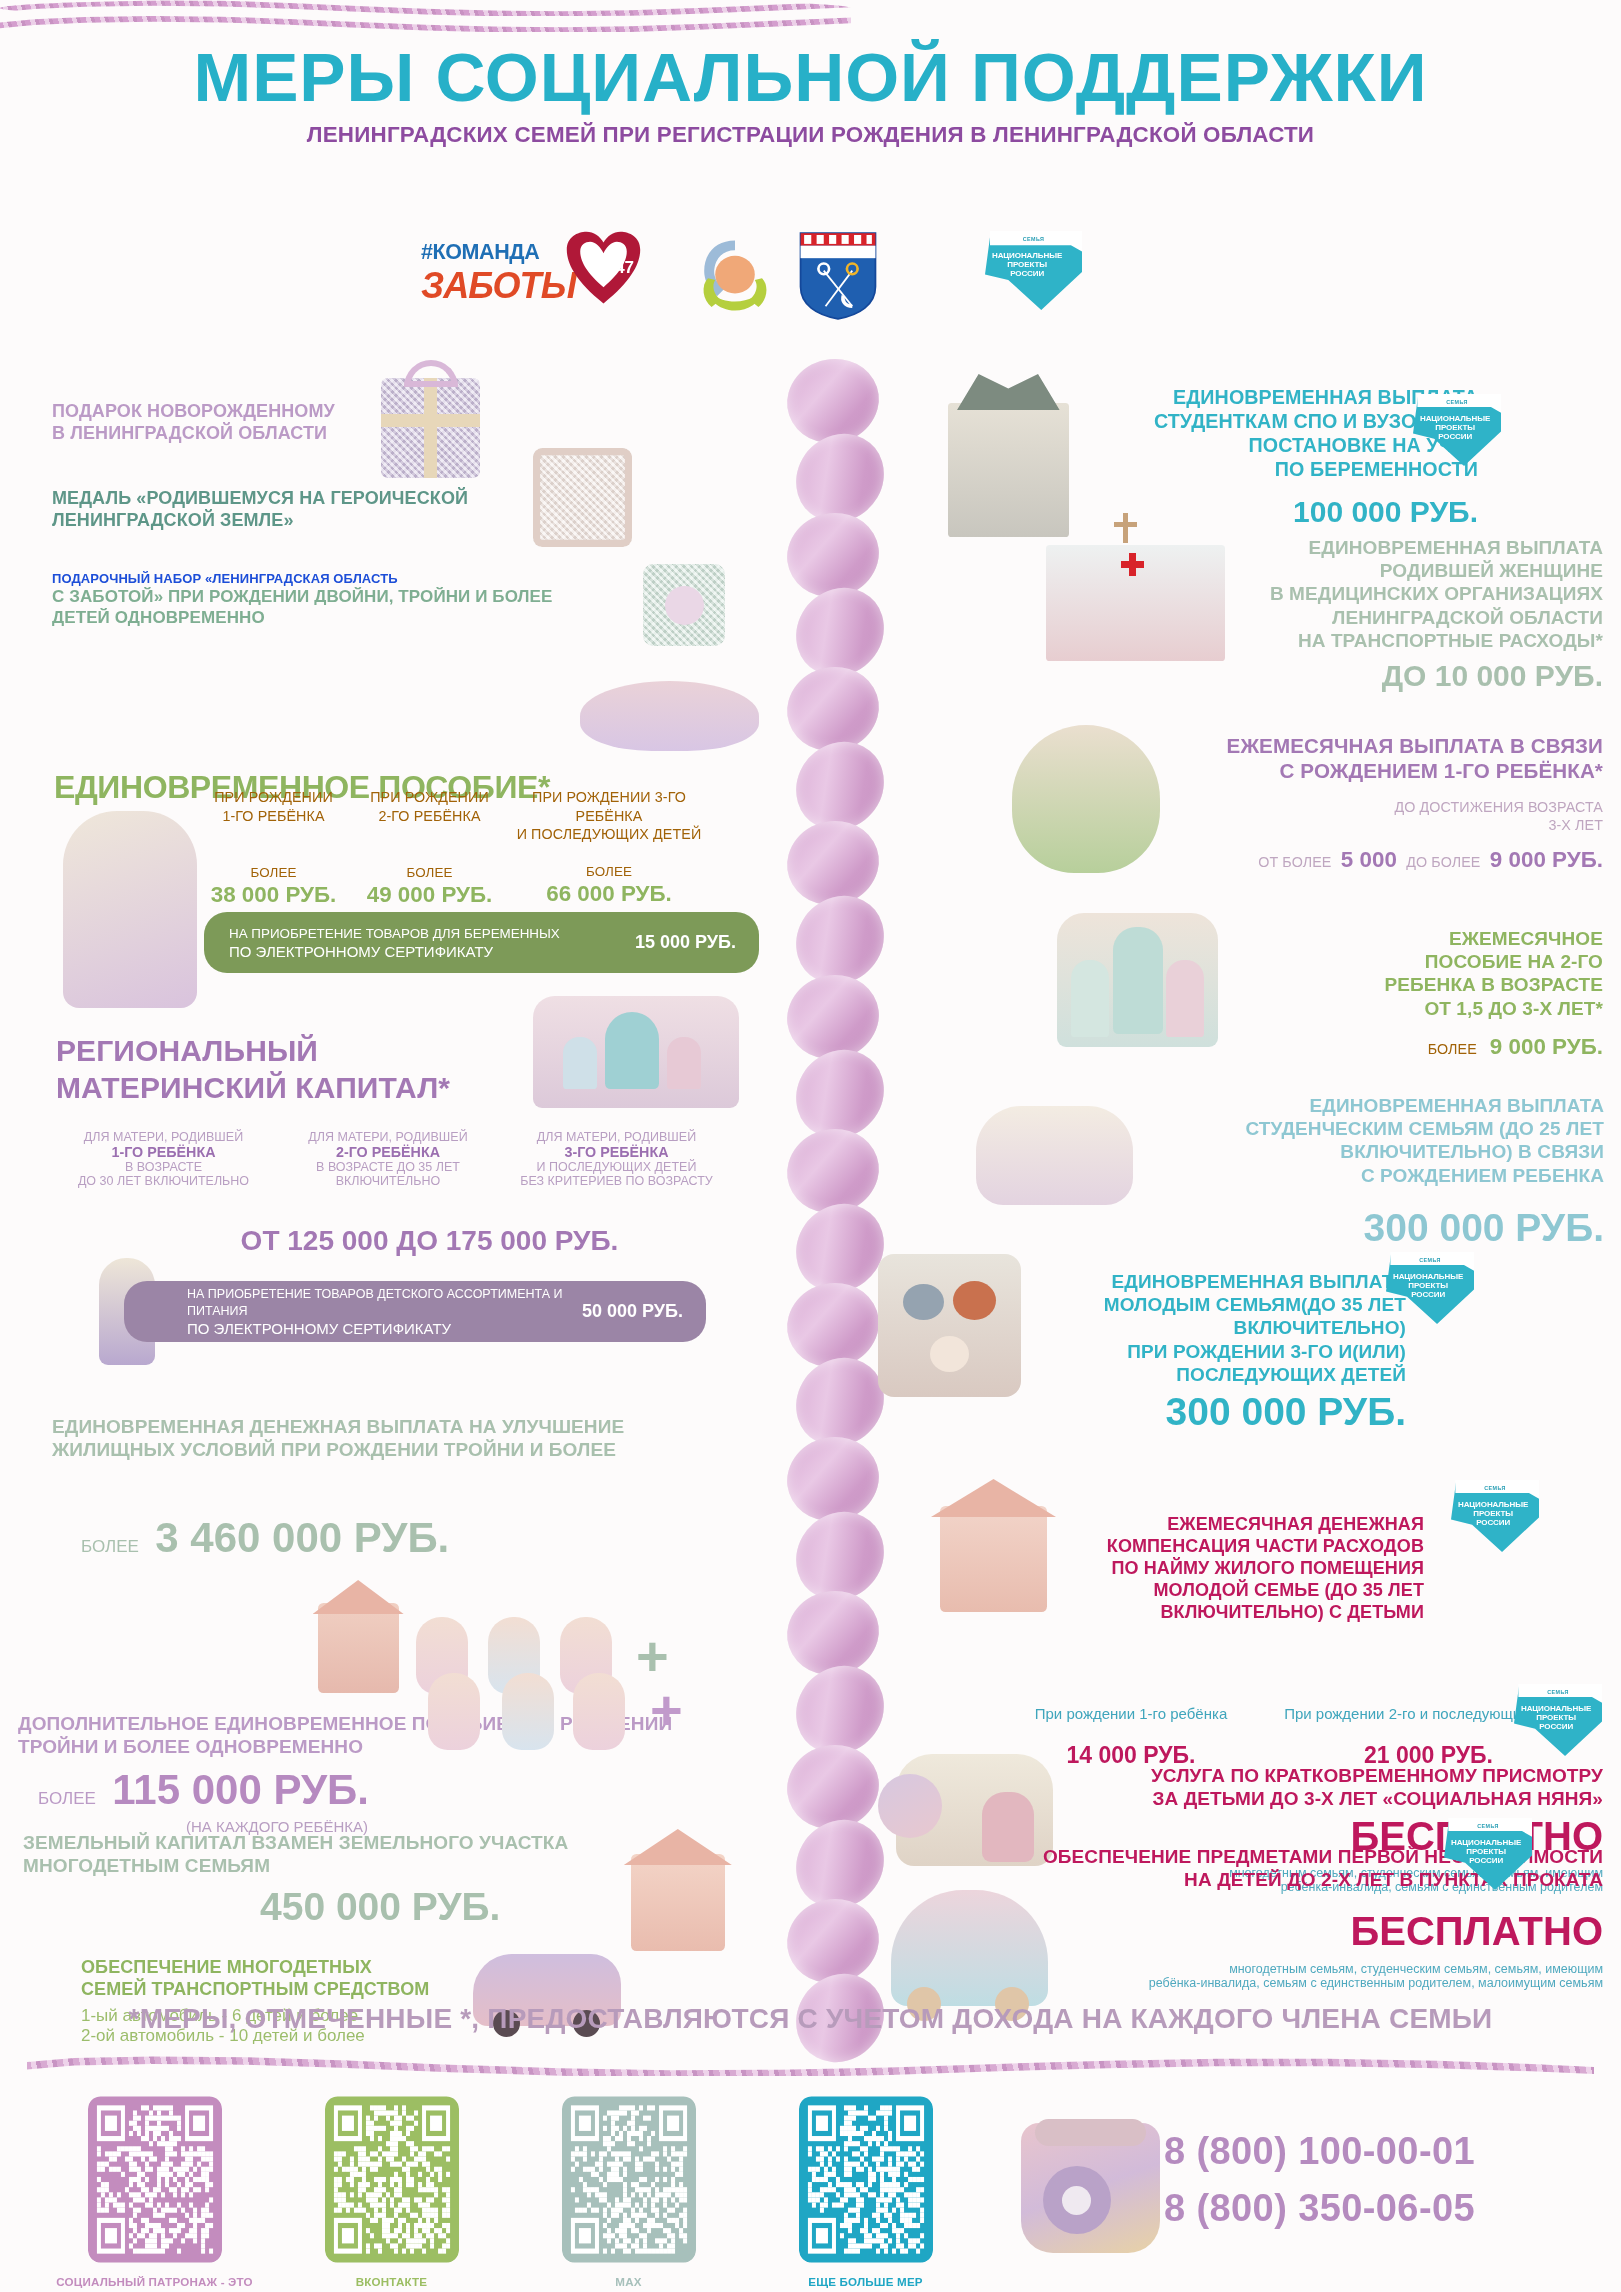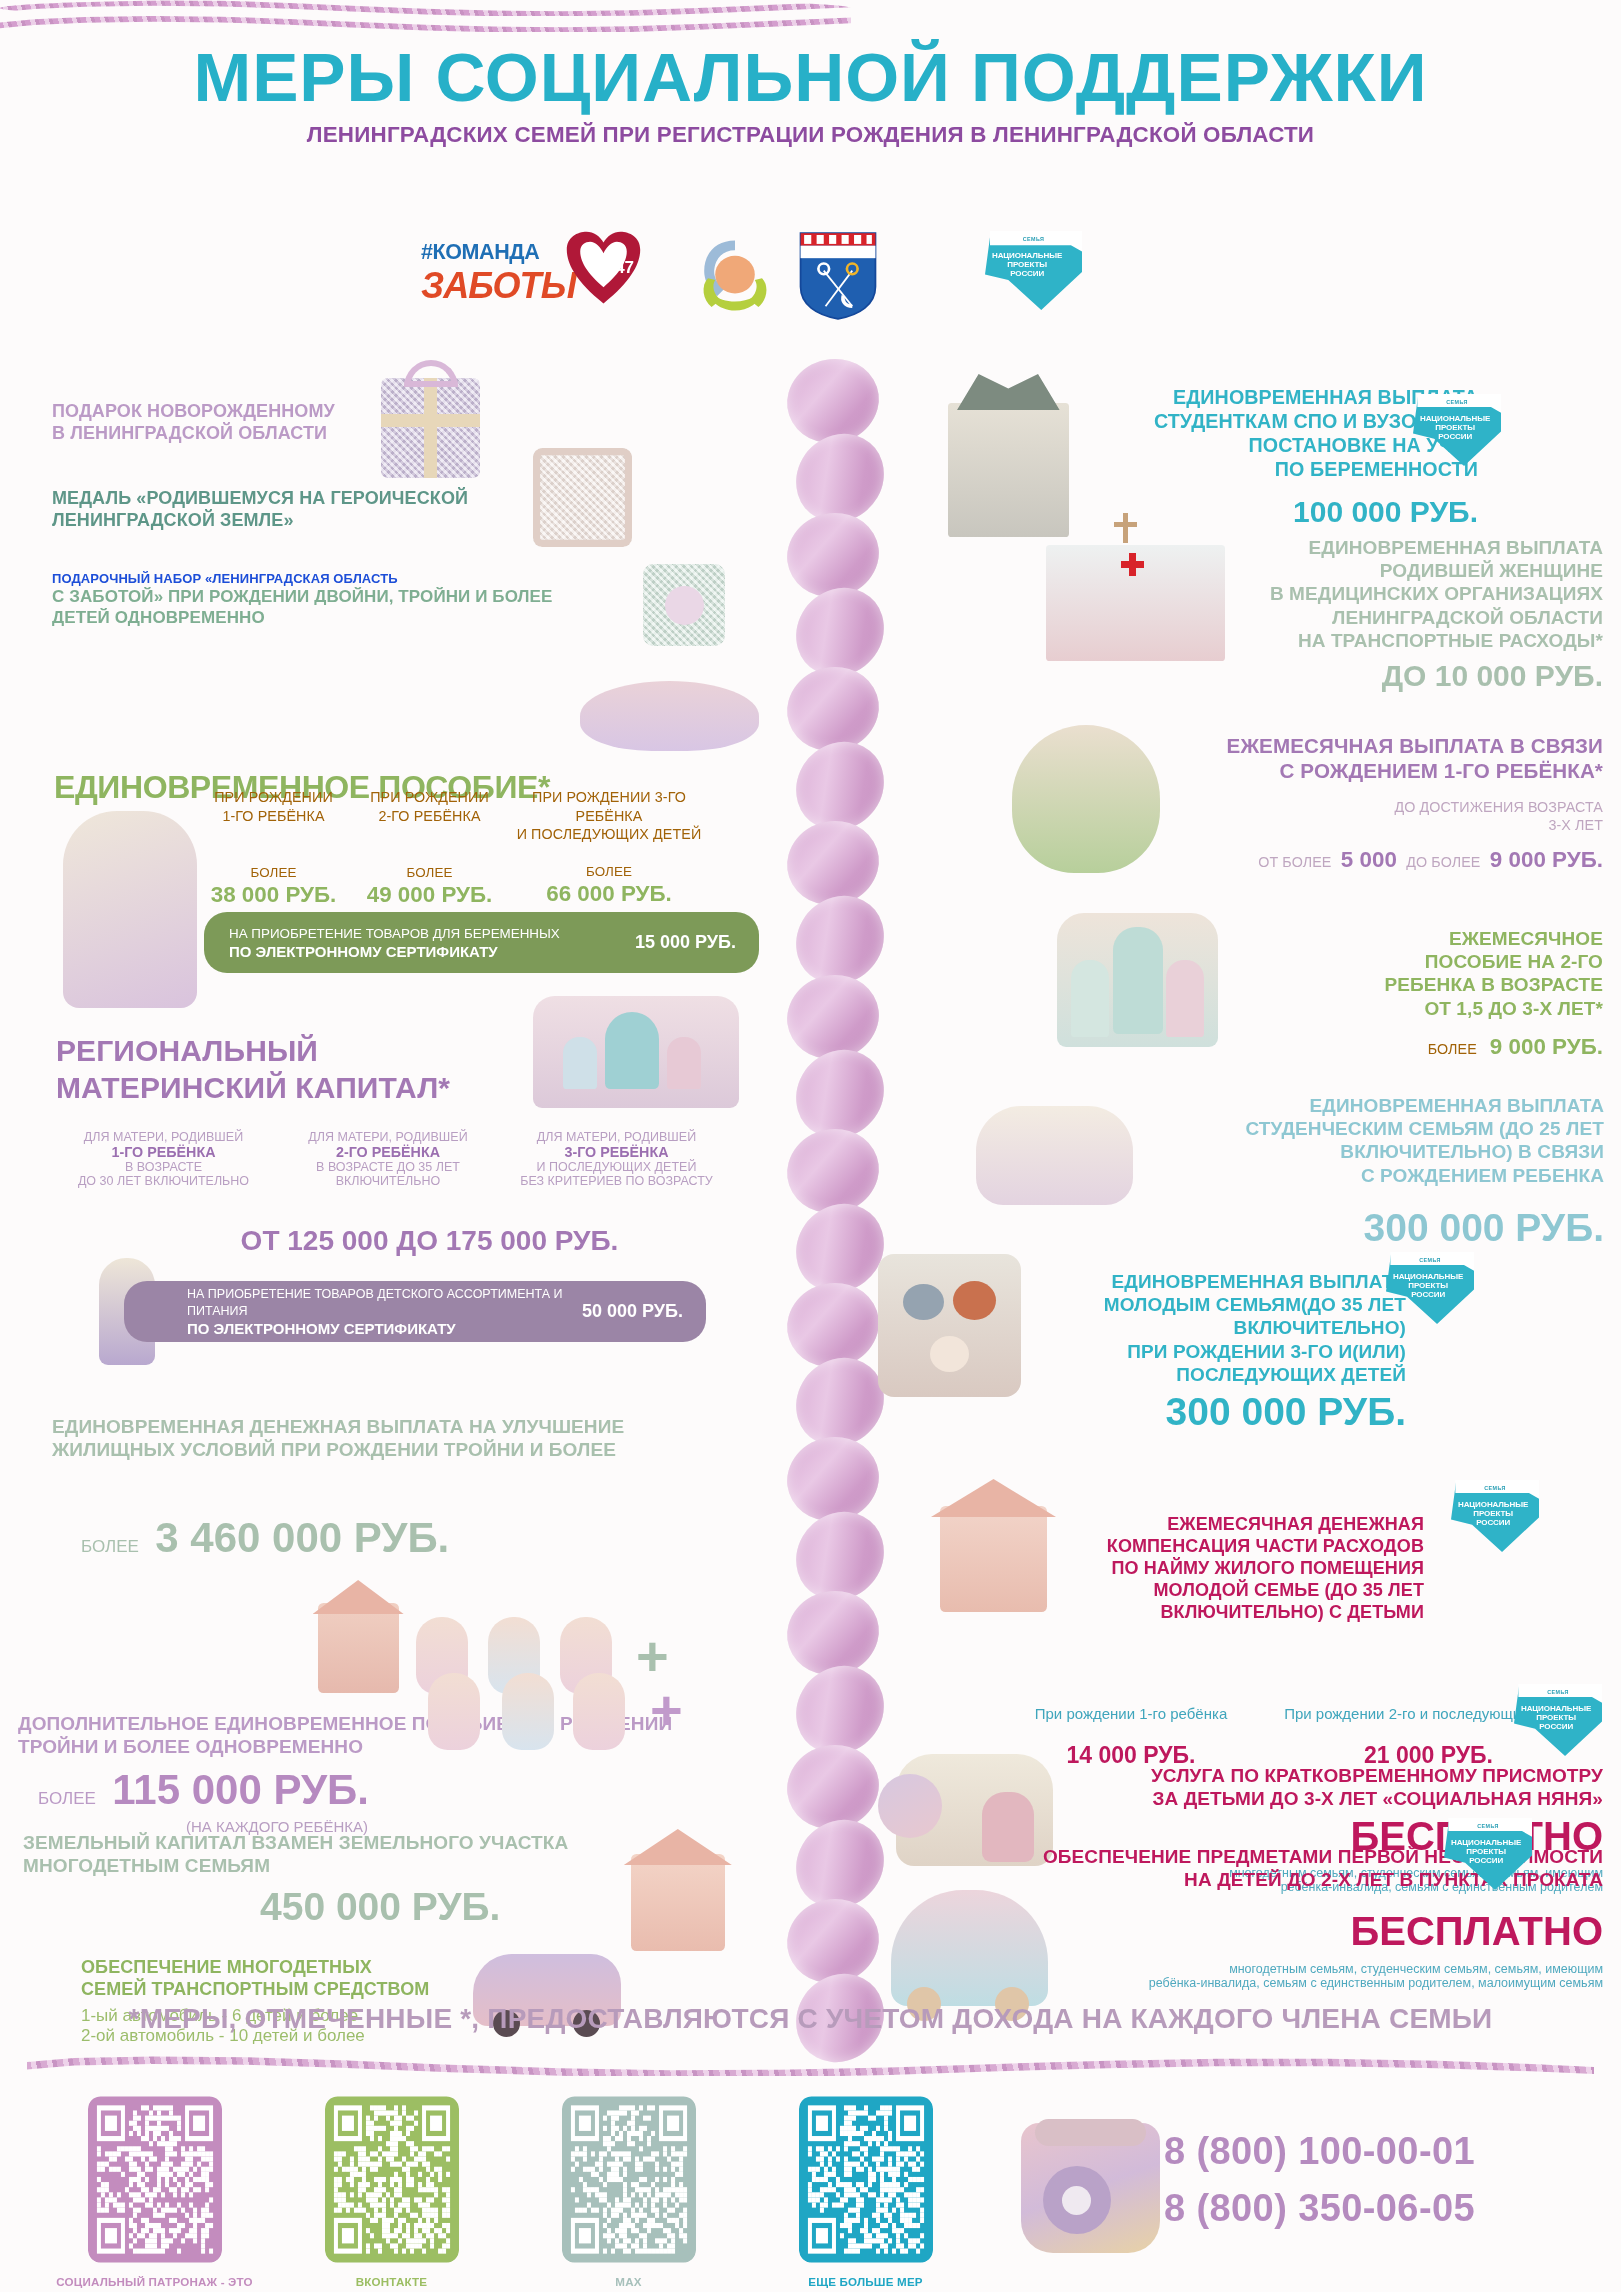--- a/index.html
+++ b/index.html
@@ -71,21 +71,21 @@
   .sm { font-size: 14.3px; line-height: 1.3; letter-spacing: 0.1px; }
   .big { font-weight: bold; }
 
   
   .chip {
     border-radius: 23px; color: #ffffff; display: flex;
     align-items: center; justify-content: space-between;
     padding: 9px 23px 9px 107px;
   }
   .chip .txt1 { font-size: 13.4px; line-height: 1.35; }
-  .chip .txt2 { font-size: 15px; font-weight: bold; }
+  .chip .txt2 { font-size: 15px; font-weight: normal; }
   .chip .amt  { font-size: 18px; font-weight: bold; white-space: nowrap; }
 
   
   .npbadge { position: absolute; width: 88px; height: 72px; }
   .npbadge .shape {
     position: absolute; inset: 0;
     background: #2fb3c8;
     clip-path: polygon(6% 0, 100% 0, 100% 52%, 58% 100%, 24% 62%, 0 55%);
   }
   .npbadge .wtab {

